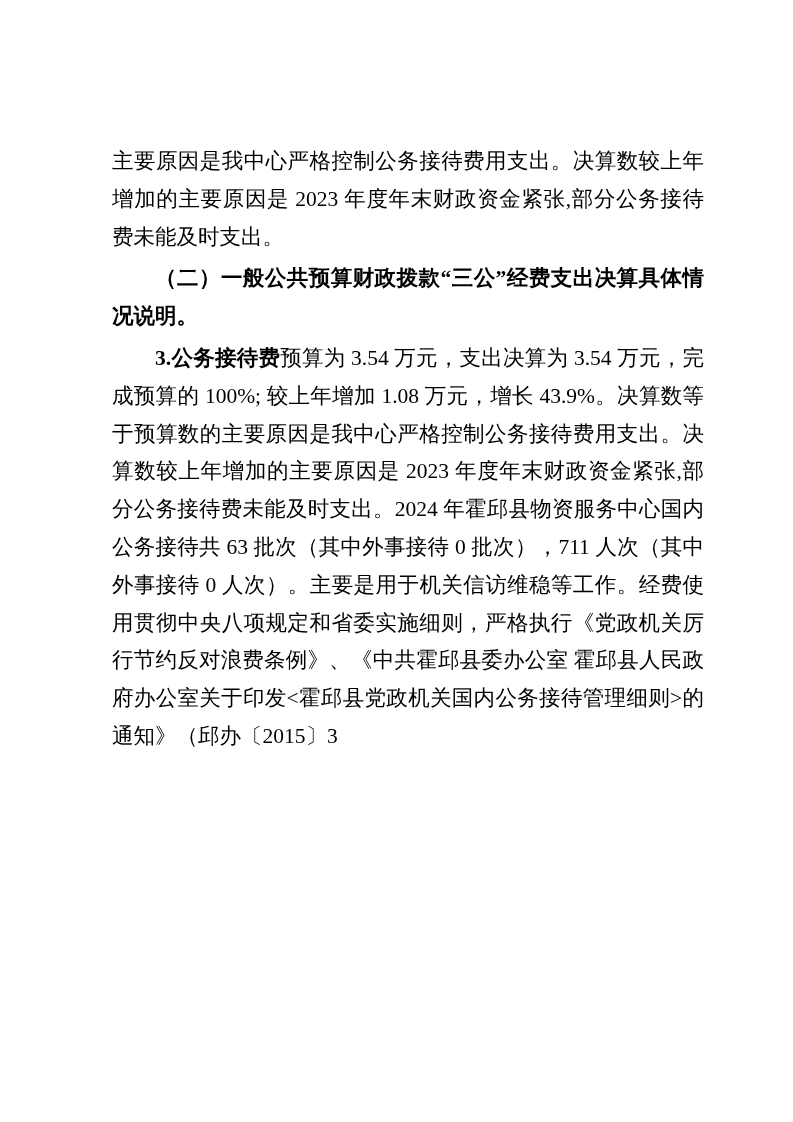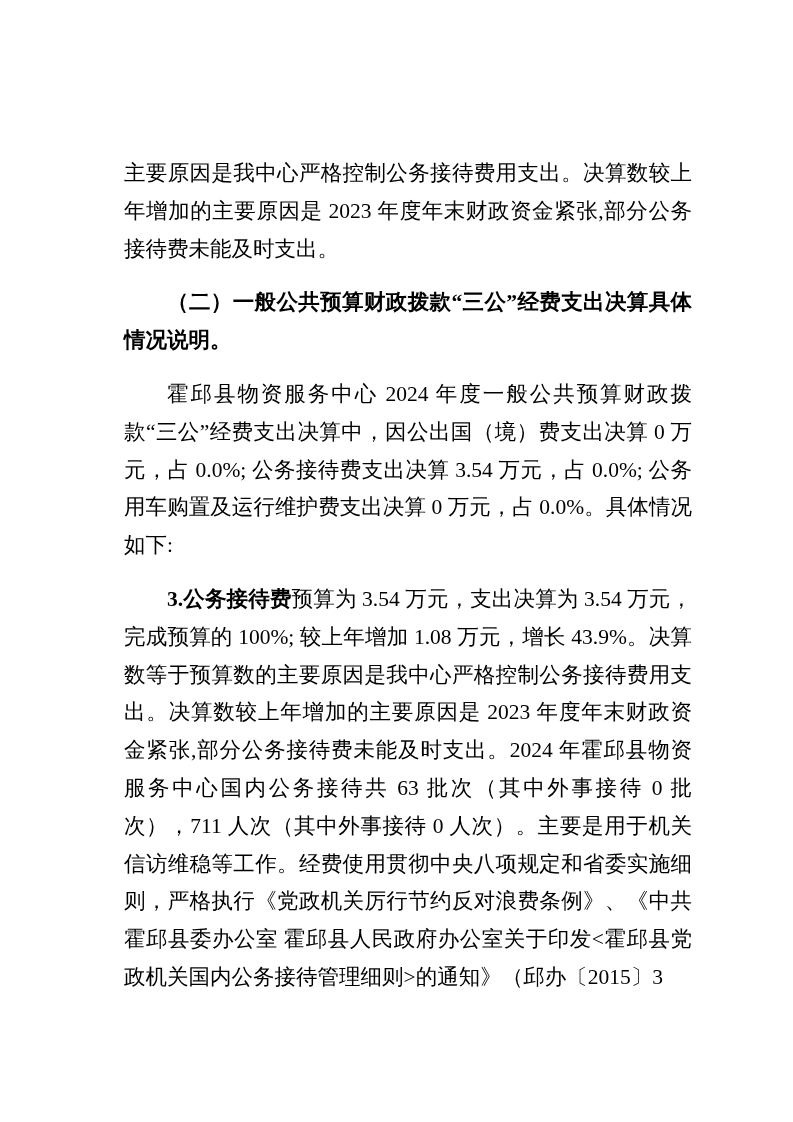--- a/index.html
+++ b/index.html
@@ -21,21 +21,21 @@
     width: 600px;
     font-family: "Liberation Serif", "DejaVu Serif", serif;
     font-size: 21.5px;
     line-height: 37.8px;
     color: #000000;
     text-align: justify;
     text-justify: inter-ideograph;
     word-break: break-all;
   }
   .content p {
-    margin: 16px;
+    margin: 4px;
     padding: 0;
     text-indent: 2em;
   }
   .content p.no-indent {
     text-indent: 0;
   }
   .heading {
     font-weight: bold;
   }
   .lead {
@@ -45,19 +45,18 @@
 </head>
 <body>
 
 <div class="page">
   <div class="content">
 
     <p class="no-indent">主要原因是我中心严格控制公务接待费用支出。决算数较上年增加的主要原因是 2023 年度年末财政资金紧张,部分公务接待费未能及时支出。</p>
 
     <p class="heading">（二）一般公共预算财政拨款“三公”经费支出决算具体情况说明。</p>
 
-    <p>霍邱县物资服务中心 2024 年度一般公共预算财政拨款“三公”经费支出决算中，因公出国（境）费支出决算 0 万元，占 0.0%; 公务接待费支出决算 3.54 万元，占 0.0%; 公务用车购置及运行维护费支出决算 0 万元，占 0.0%。具体情况如下:</p>
 
 
     <p><span class="lead">3.公务接待费</span><span>预算为 3.54 万元，支出决算为 3.54 万元，完成预算的 100%; 较上年增加 1.08 万元，增长 43.9%。决算数等于预算数的主要原因是我中心严格控制公务接待费用支出。决算数较上年增加的主要原因是 2023 年度年末财政资金紧张,部分公务接待费未能及时支出。2024 年霍邱县物资服务中心国内公务接待共 63 批次（其中外事接待 0 批次），711 人次（其中外事接待 0 人次）。主要是用于机关信访维稳等工作。经费使用贯彻中央八项规定和省委实施细则，严格执行《党政机关厉行节约反对浪费条例》、《中共霍邱县委办公室 霍邱县人民政府办公室关于印发&lt;霍邱县党政机关国内公务接待管理细则&gt;的通知》（邱办〔2015〕3</span></p>
 
   </div>
 </div>
 
 </body></html>

